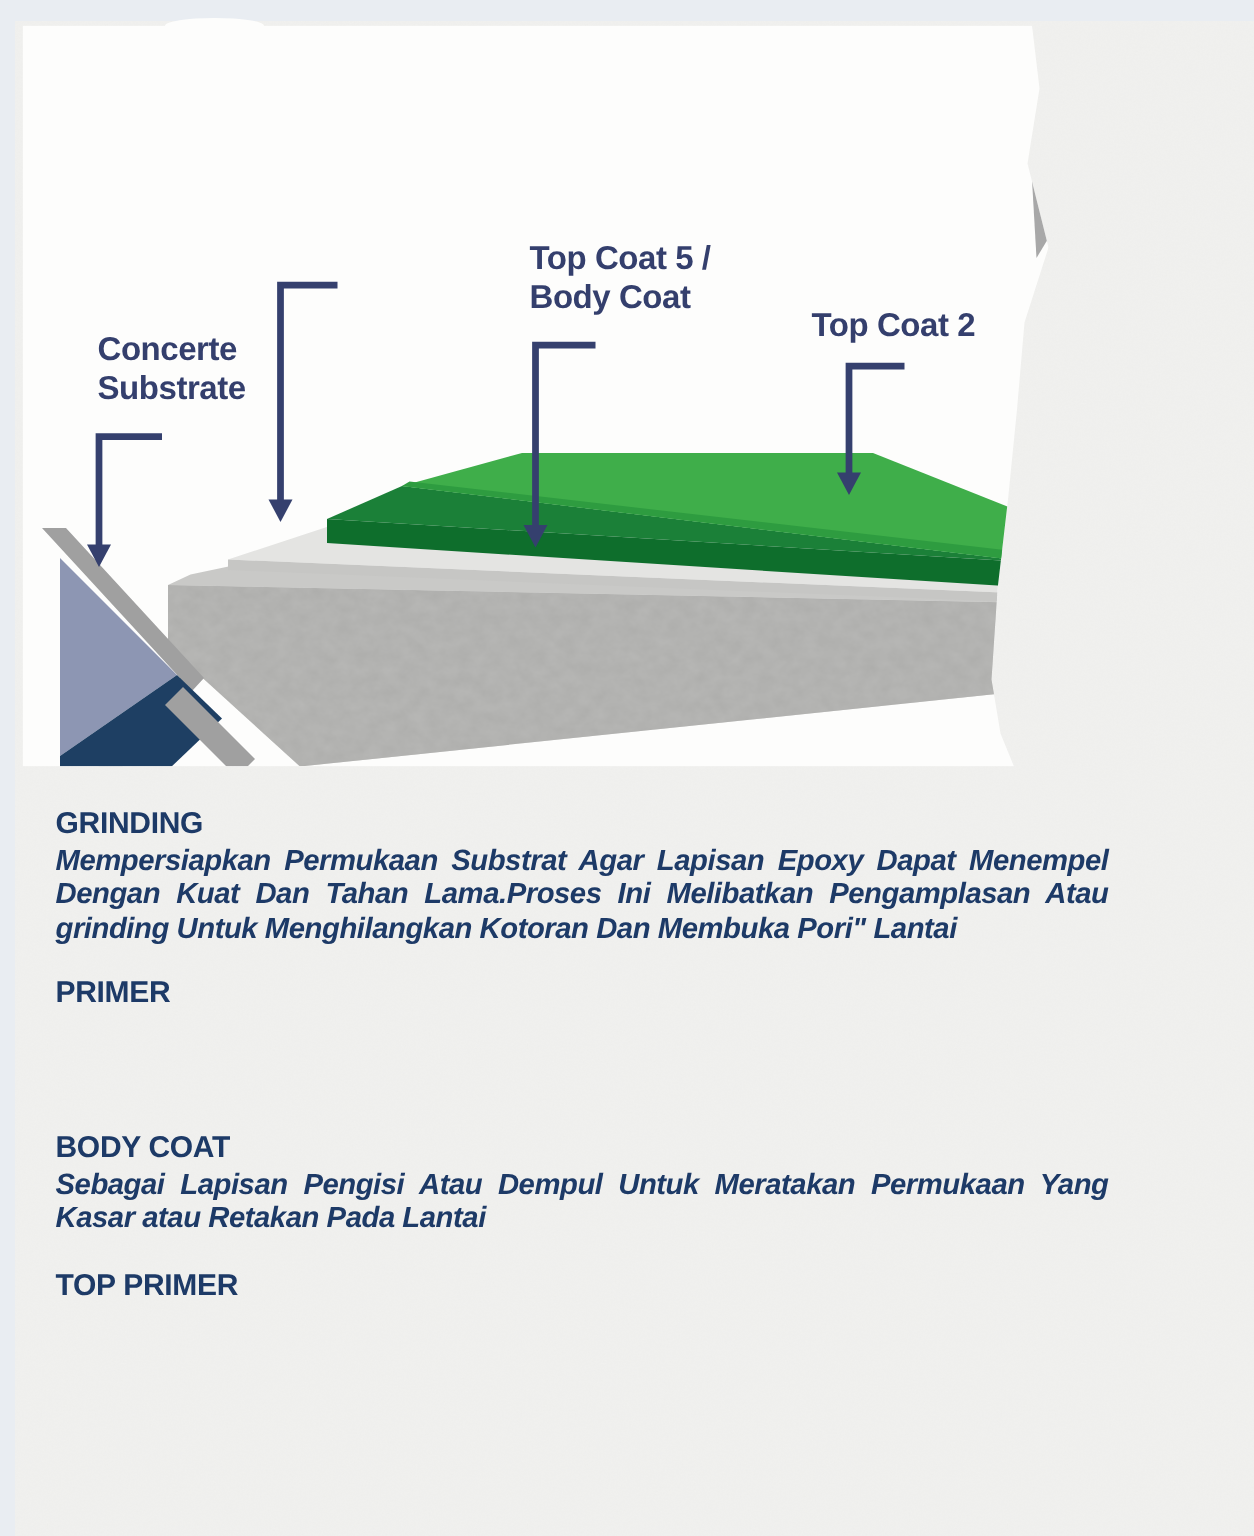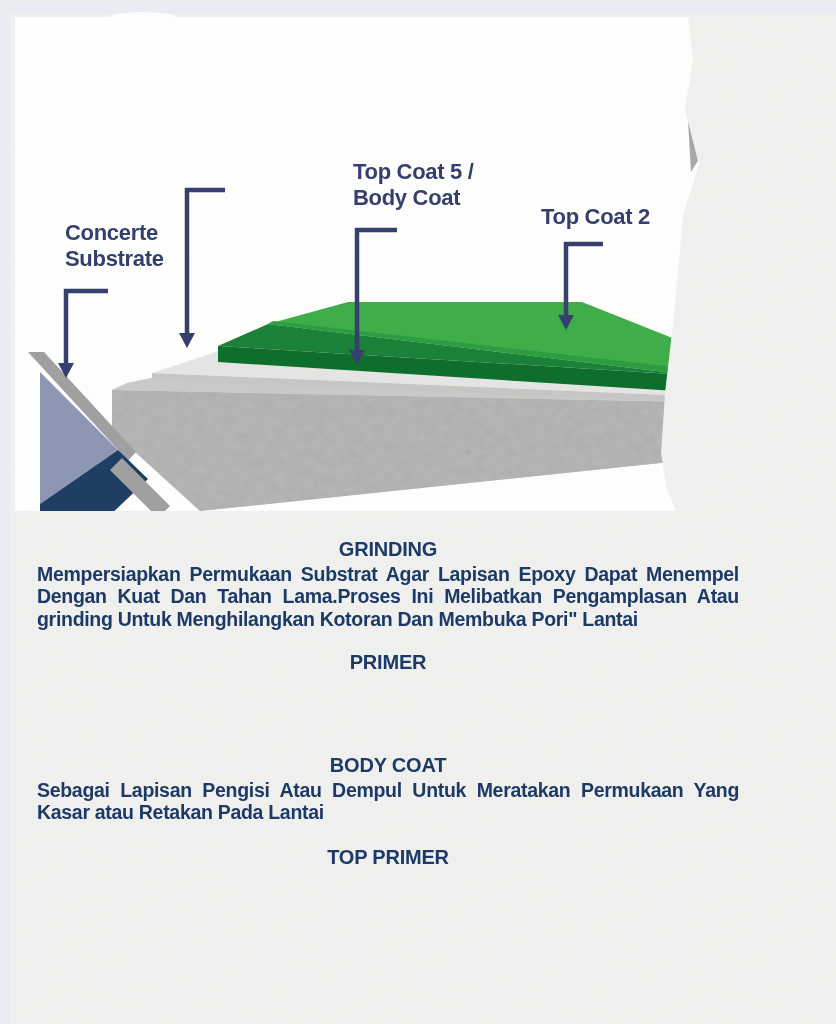--- a/index.html
+++ b/index.html
@@ -28,25 +28,25 @@
   .lab-primer{left:165px;top:103px;}
   .lab-tc1{left:338px;top:142px;}
   .lab-tc2{left:526px;top:187px;}
   .sections{position:absolute;left:37px;top:0;width:702px;}
   .section{position:absolute;left:0;width:702px;color:#1d3a67;}
   .sec-grinding{top:538px;}
   .sec-primer{top:651px;}
   .sec-body{top:754px;}
   .sec-top{top:846px;}
   .sec-heading{
-    font-size:20px;font-weight:700;line-height:23px;letter-spacing:-0.2px;text-align:center;
+    font-size:20px;font-weight:700;line-height:23px;letter-spacing:-0.2px;
   }
   .sec-para{
     font-size:19.5px;font-weight:700;line-height:22.4px;letter-spacing:-0.3px;
-    text-align:justify;text-align-last:left;margin-top:2px;
+    text-align:justify;text-align-last:left;margin-top:2px;font-style:italic;
   }
 </style>
 </head>
 <body>
 
 <div class="paper">
   <svg class="paper-noise" width="826" height="1010">
     <defs>
       <filter id="pnoise" x="0" y="0" width="100%" height="100%">
         <feTurbulence type="fractalNoise" baseFrequency="0.8" numOctaves="2" seed="11" result="n"></feTurbulence>

